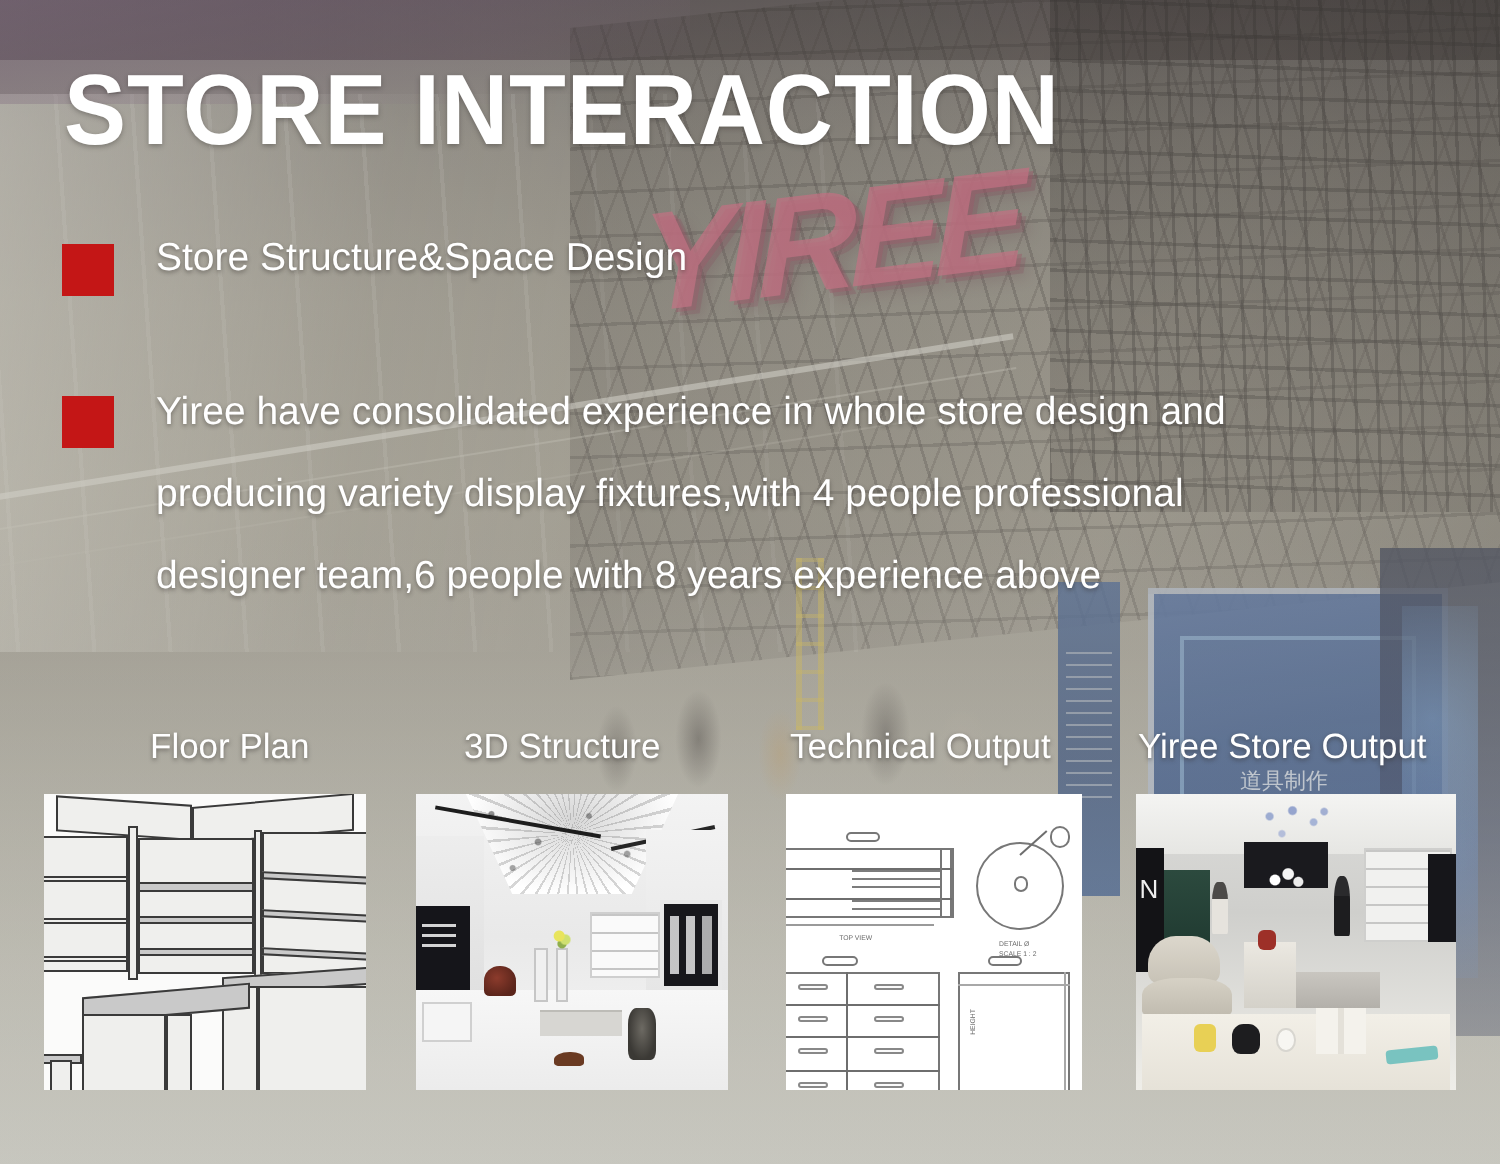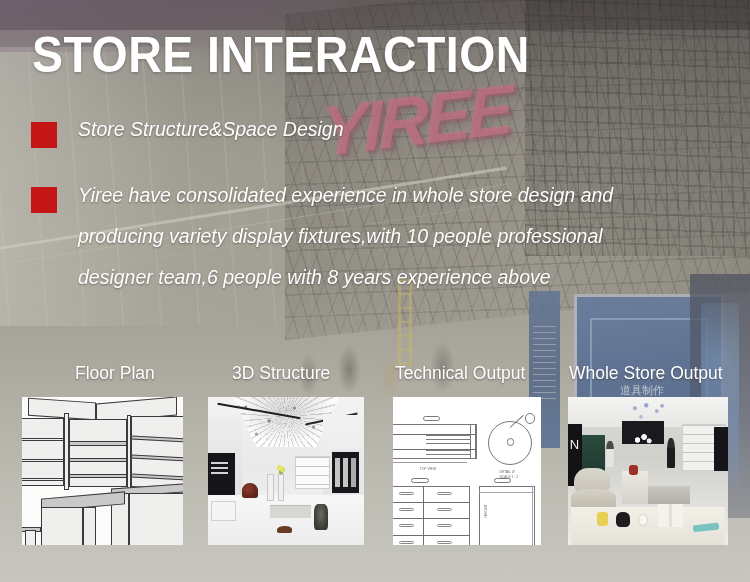--- a/index.html
+++ b/index.html
@@ -299,39 +299,38 @@
     text-shadow: 0 1px 3px rgba(40,36,34,0.35);
   }
 
   .bullet-row {
     position: absolute;
     display: flex;
     align-items: flex-start;
   }
 
   .bullet-row.b1 { left: 31px; top: 120px; }
-  .bullet-row.b2 { left: 31px; top: 185px; }
+  .bullet-row.b2 { left: 31px; top: 196px; }
 
   .bullet-square {
     width: 26px;
     height: 26px;
     flex: 0 0 26px;
     margin-top: 2px;
     background: #c41616;
   }
 
   .bullet-text {
     margin-left: 21px;
     font-family: "Liberation Sans Narrow", "Liberation Sans", sans-serif;
     font-size: 19.5px;
     color: #ffffff;
     line-height: 1;
     white-space: nowrap;
     text-shadow: 0 1px 2px rgba(40,36,34,0.45);
-    font-style: italic;
   }
 
   .bullet-text.multi {
     line-height: 41px;
     margin-top: -10px;
   }
   .bullet-text.multi span { display: block; }
 
   
   .captions {
@@ -547,30 +546,30 @@
 
     <div class="bullet-row b1">
       <div class="bullet-square"></div>
       <div class="bullet-text">Store Structure&amp;Space Design</div>
     </div>
 
     <div class="bullet-row b2">
       <div class="bullet-square"></div>
       <div class="bullet-text multi">
         <span>Yiree have consolidated experience in whole store design and</span>
-        <span>producing variety display fixtures,with 10 people professional</span>
+        <span>producing variety display fixtures,with 4 people professional</span>
         <span>designer team,6 people with 8 years experience above</span>
       </div>
     </div>
 
     <div class="captions">
       <div class="caption c1">Floor Plan</div>
       <div class="caption c2">3D Structure</div>
       <div class="caption c3">Technical Output</div>
-      <div class="caption c4">Whole Store Output</div>
+      <div class="caption c4">Yiree Store Output</div>
     </div>
 
     <div class="thumbs">
 
       <div class="thumb t1">
         <div class="dwg">
 
           <div class="fill" style="left:4%;top:2%;width:42%;height:12%;transform:skewY(4deg);"></div>
           <div class="fill" style="left:46%;top:2%;width:50%;height:13%;transform:skewY(-5deg);"></div>
 

